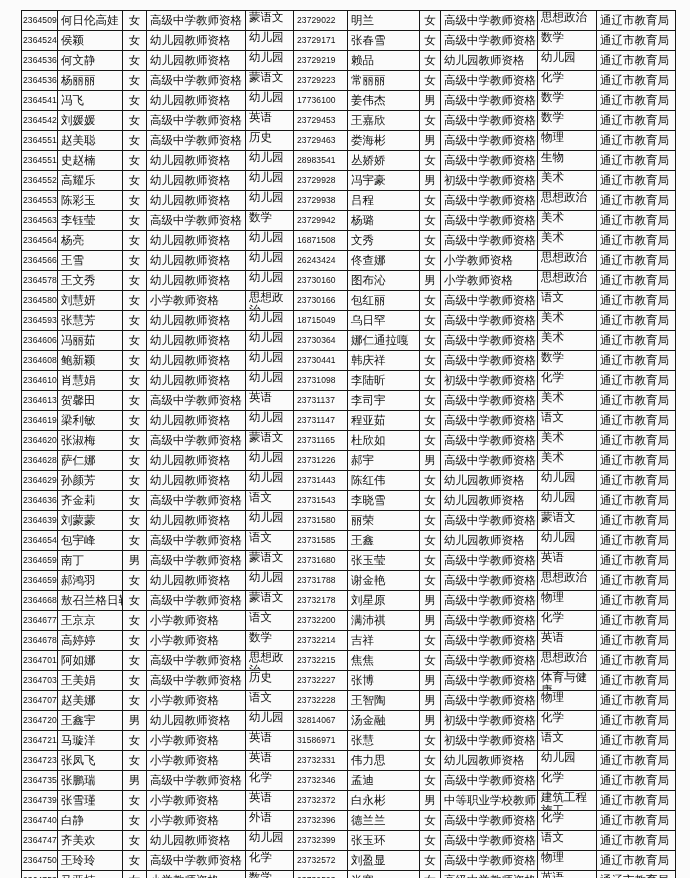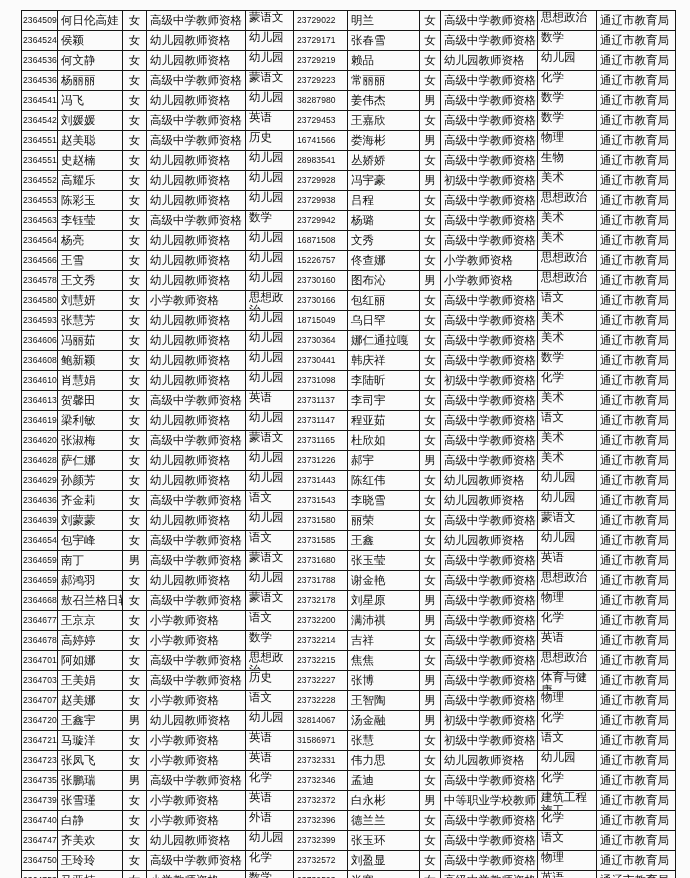--- a/index.html
+++ b/index.html
@@ -223,21 +223,21 @@
           <td>
             <div class="cb ctr">女</div>
           </td>
           <td>
             <div class="cb">幼儿园教师资格</div>
           </td>
           <td>
             <div class="cb wrap">幼儿园</div>
           </td>
           <td>
-            <div class="cb num num2">38287980</div>
+            <div class="cb num num2">17736100</div>
           </td>
           <td>
             <div class="cb">姜伟杰</div>
           </td>
           <td>
             <div class="cb ctr">男</div>
           </td>
           <td>
             <div class="cb">高级中学教师资格</div>
           </td>
@@ -293,21 +293,21 @@
           <td>
             <div class="cb ctr">女</div>
           </td>
           <td>
             <div class="cb">高级中学教师资格</div>
           </td>
           <td>
             <div class="cb wrap">历史</div>
           </td>
           <td>
-            <div class="cb num num2">16741566</div>
+            <div class="cb num num2">23729463</div>
           </td>
           <td>
             <div class="cb">娄海彬</div>
           </td>
           <td>
             <div class="cb ctr">男</div>
           </td>
           <td>
             <div class="cb">高级中学教师资格</div>
           </td>
@@ -503,21 +503,21 @@
           <td>
             <div class="cb ctr">女</div>
           </td>
           <td>
             <div class="cb">幼儿园教师资格</div>
           </td>
           <td>
             <div class="cb wrap">幼儿园</div>
           </td>
           <td>
-            <div class="cb num num2">15226757</div>
+            <div class="cb num num2">26243424</div>
           </td>
           <td>
             <div class="cb">佟查娜</div>
           </td>
           <td>
             <div class="cb ctr">女</div>
           </td>
           <td>
             <div class="cb">小学教师资格</div>
           </td>

